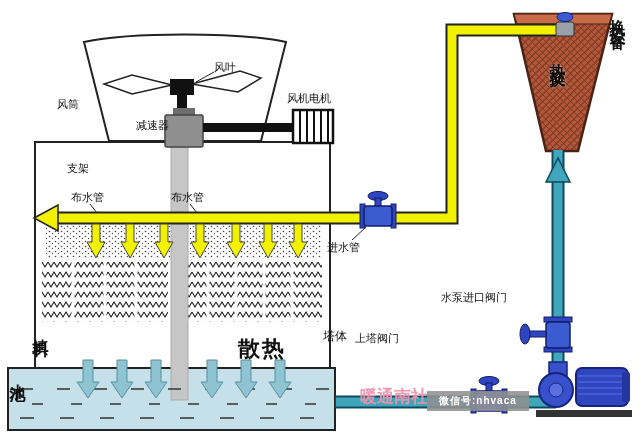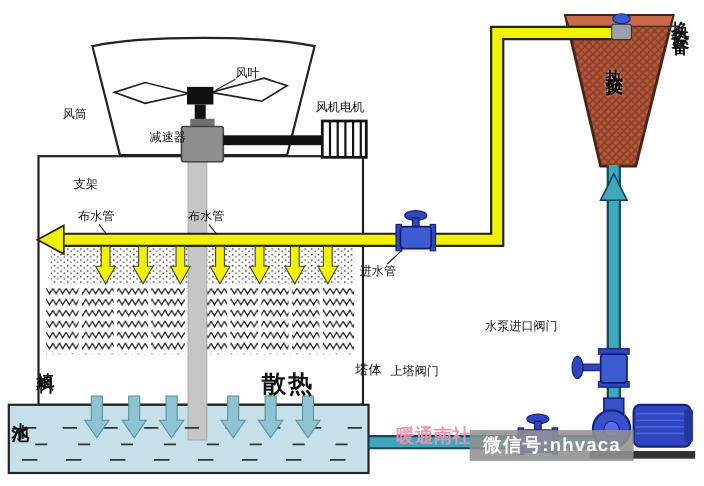--- a/index.html
+++ b/index.html
@@ -12,21 +12,21 @@
   .label{
     position:absolute;color:#111;font-size:11px;line-height:1.15;white-space:nowrap;
     font-family:"Liberation Sans","DejaVu Sans",sans-serif;
   }
   .vtext{writing-mode:vertical-rl;text-orientation:upright;}
   .big{font-size:16px;font-weight:bold;letter-spacing:2px;}
   .hx-text{font-size:16px;font-weight:bold;letter-spacing:4px;color:#120a06;text-shadow:0 0 2px rgba(255,255,255,.7);}
   .hx-equip{font-size:16px;font-weight:bold;letter-spacing:5px;}
   .wm-brand{color:#ef94ad;font-size:17px;font-weight:bold;opacity:.95;}
   .wm-badge{
-    background:rgba(145,145,145,.88);color:#fff;font-size:17px;font-weight:bold;
+    background:rgba(145,145,145,.88);color:#fff;font-size:10px;font-weight:bold;
     padding:4px 12px;border-radius:0;letter-spacing:1px;
   }
 </style>
 </head>
 <body>
 
 <div class="stage">
 
   <svg width="640" height="442" viewBox="0 0 640 442">
     <defs>

